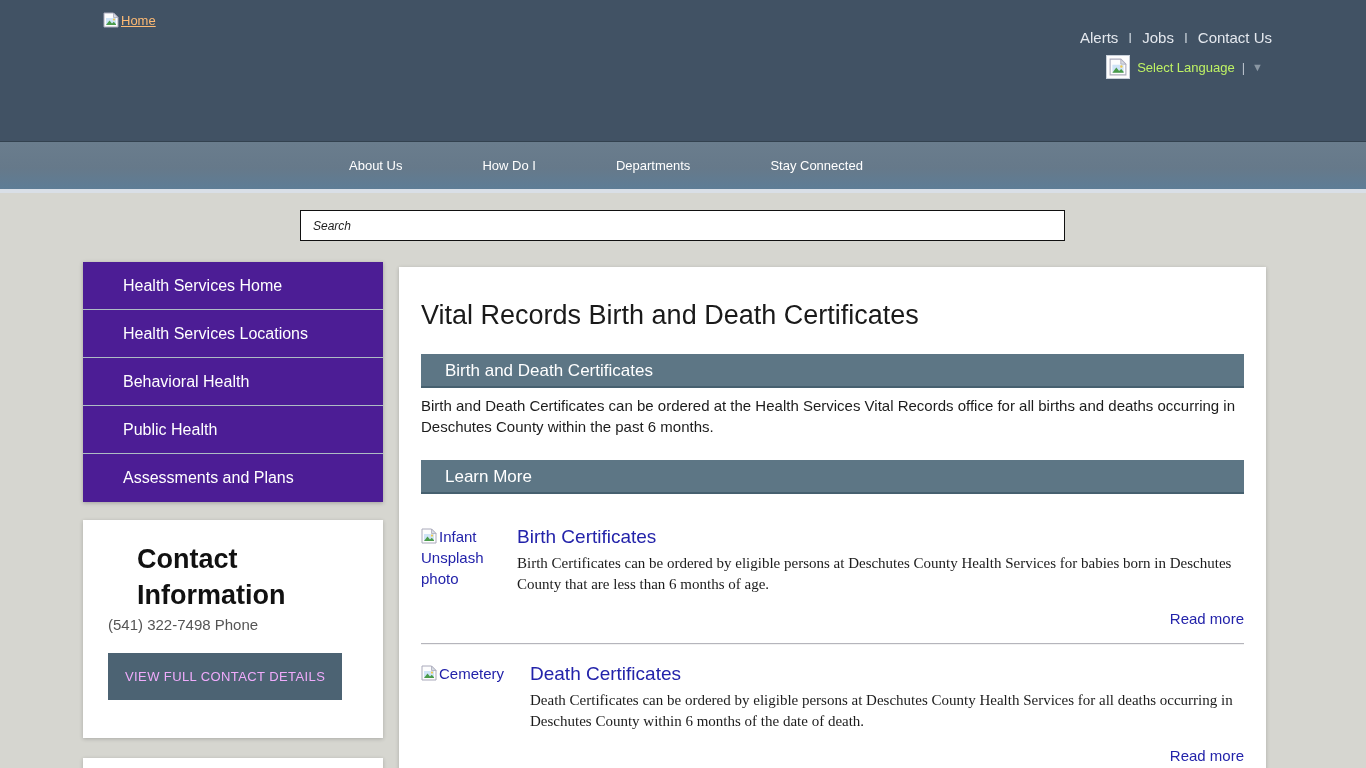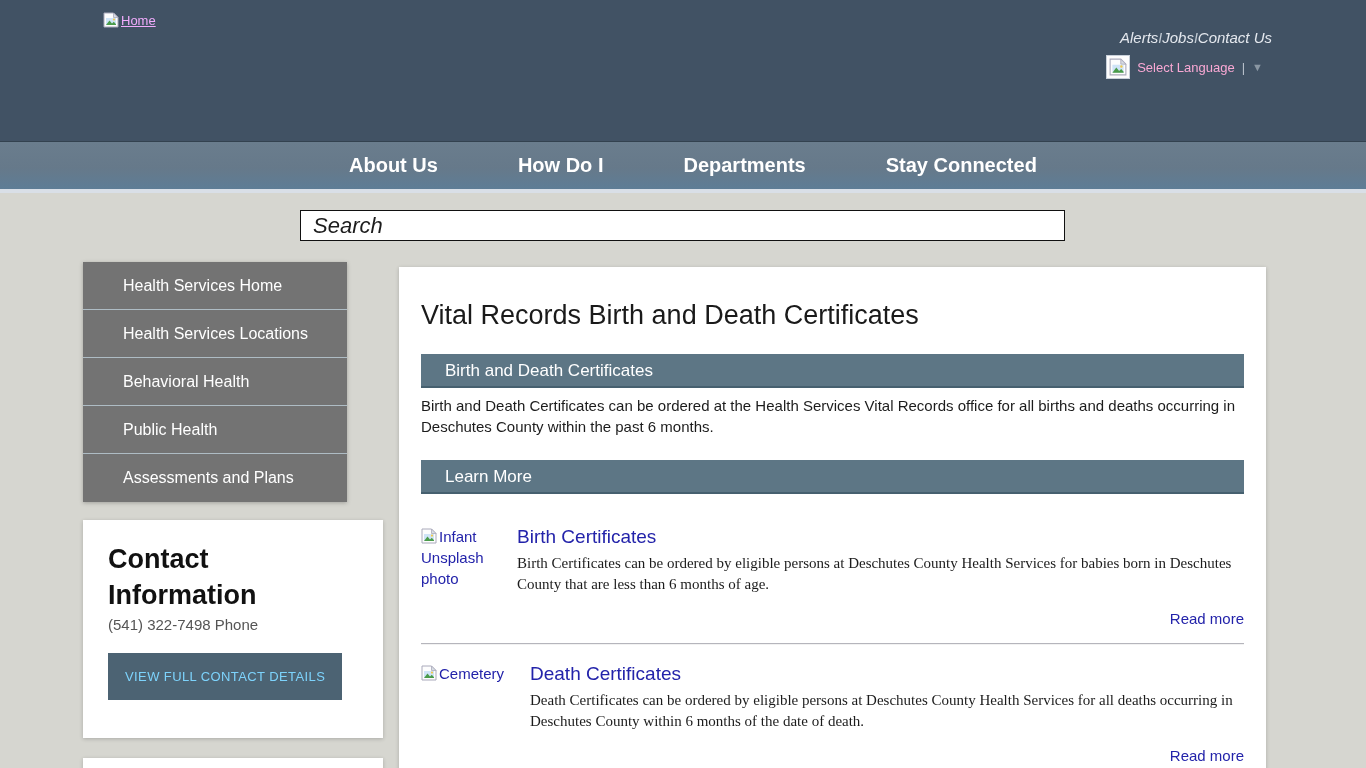--- a/index.html
+++ b/index.html
@@ -11,89 +11,89 @@
   }
 
   
   .header {
     position:absolute; left:0; top:0; width:1366px; height:141px;
     background:#415264;
   }
   .home-link {
     position:absolute; left:103px; top:12px;
     display:flex; align-items:center; gap:2px;
-    color:#f0abfc; font-size:13px; text-decoration:underline; cursor:pointer;
+    color:#fdba74; font-size:13px; text-decoration:underline; cursor:pointer;
   }
   .top-links {
     position:absolute; top:29px; right:94px;
-    display:flex; align-items:flex-end; gap:0;
-    font-size:15px; color:#e4e8ee;font-style:italic;
+    display:flex; align-items:flex-end; gap:10px;
+    font-size:15px; color:#e4e8ee;
   }
   .top-links .tl { cursor:pointer; }
   .top-links .sep { color:#c3ccd5; font-size:14px; }
   .lang-row {
     position:absolute; top:55px; right:103px;
     display:flex; align-items:center; gap:7px;
     font-size:13px;
   }
   .lang-icon-box {
     width:24px; height:24px; background:#fdfdfd; border:1px solid #c8d0da;
     display:flex; align-items:center; justify-content:center; cursor:pointer;
   }
-  .lang-label { color:#f9a8d4; cursor:pointer; }
+  .lang-label { color:#bef264; cursor:pointer; }
   .lang-div { color:#b9c2cc; }
   .lang-arrow { color:#8a97a3; font-size:11px; cursor:pointer; }
 
   
   .navbar {
     position:absolute; left:0; top:141px; width:1366px; height:48px;
     background:linear-gradient(180deg,#6a7d8d 0%,#66798a 55%,#5e7d96 100%);
     border-top:1px solid #33424f;
     display:flex; align-items:center; gap:80px; padding-left:349px;
   }
   .navbar .nav-item {
-    color:#fff; font-size:20px; font-weight:bold; cursor:pointer; white-space:nowrap;
+    color:#fff; font-size:13px; font-weight:normal; cursor:pointer; white-space:nowrap;
   }
   .nav-strip {
     position:absolute; left:0; top:189px; width:1366px; height:4px;
     background:#d9dfe7;
   }
 
   
   .search-input {
     position:absolute; left:300px; top:210px; width:765px; height:31px;
-    border:1px solid #111; background:#fff; font-size:22px; padding:0 12px;
+    border:1px solid #111; background:#fff; font-size:12px; padding:0 12px;
     font-family:"Liberation Sans", sans-serif; color:#111;
   }
   .search-input::placeholder { color:#1c1c1c; font-style:italic; opacity:1; }
 
   
   .side-menu {
-    position:absolute; left:83px; top:262px; width:264px;
-    background:#737373; box-shadow:0 1px 4px rgba(0,0,0,0.25);
+    position:absolute; left:83px; top:262px; width:300px;
+    background:#4c1d95; box-shadow:0 1px 4px rgba(0,0,0,0.25);
   }
   .side-menu .menu-item {
     height:48px; line-height:47px; padding-left:40px;
     color:#fff; font-size:16px; cursor:pointer;
     border-bottom:1px solid #aebcc4;
   }
   .side-menu .menu-item:last-child { border-bottom:none; }
 
   .contact-card {
     position:absolute; left:83px; top:520px; width:300px; height:218px;
     background:#fff; box-shadow:0 1px 4px rgba(0,0,0,0.2);
     padding:22px 25px 0 25px;
   }
   .contact-title {
-    font-size:27px; font-weight:bold; color:#111; line-height:1.33; width:170px;
+    font-size:27px; font-weight:bold; color:#111; line-height:1.33; width:170px;margin-left:29px;
   }
   .contact-lines { font-size:15px; color:#555; line-height:21px; }
   .contact-btn {
     margin-top:18px; display:inline-block;
-    background:#4c6373; color:#7dd3fc; font-size:13px; letter-spacing:0.4px;
+    background:#4c6373; color:#f0abfc; font-size:13px; letter-spacing:0.4px;
     padding:16px 17px; border:none; cursor:pointer;
     font-family:"Liberation Sans", sans-serif;
   }
   .empty-card {
     position:absolute; left:83px; top:758px; width:300px; height:40px;
     background:#fff; box-shadow:0 1px 4px rgba(0,0,0,0.2);
   }
 
   
   .main-card {

